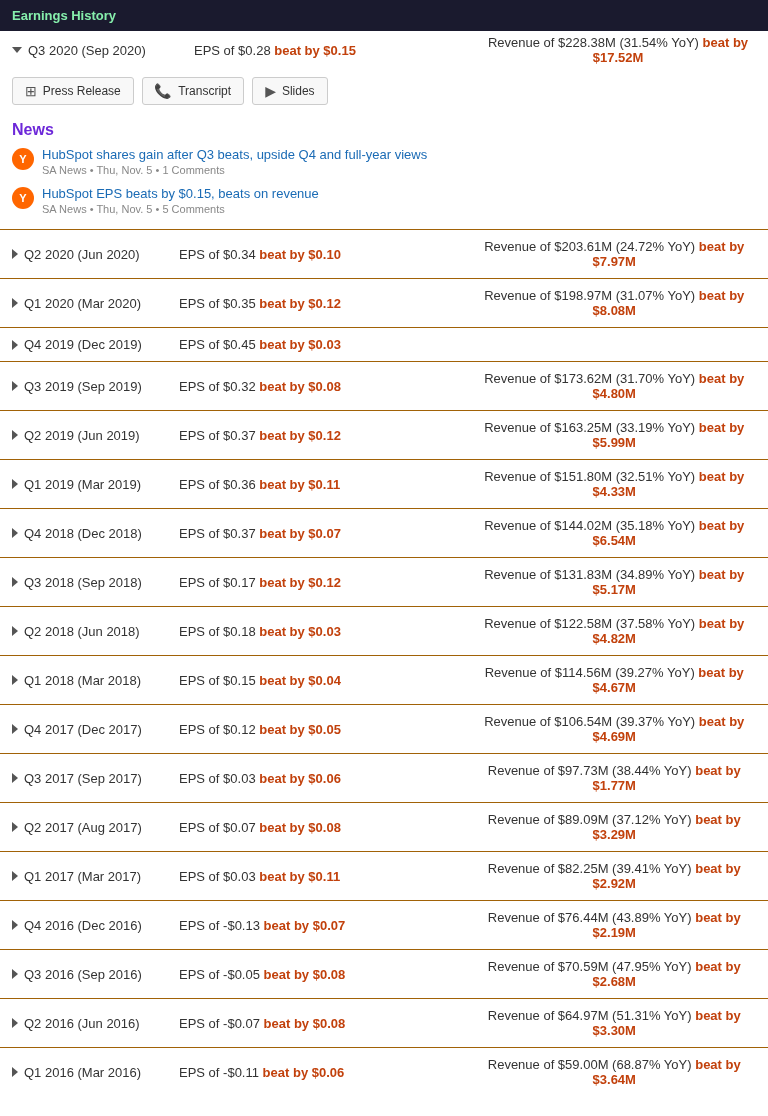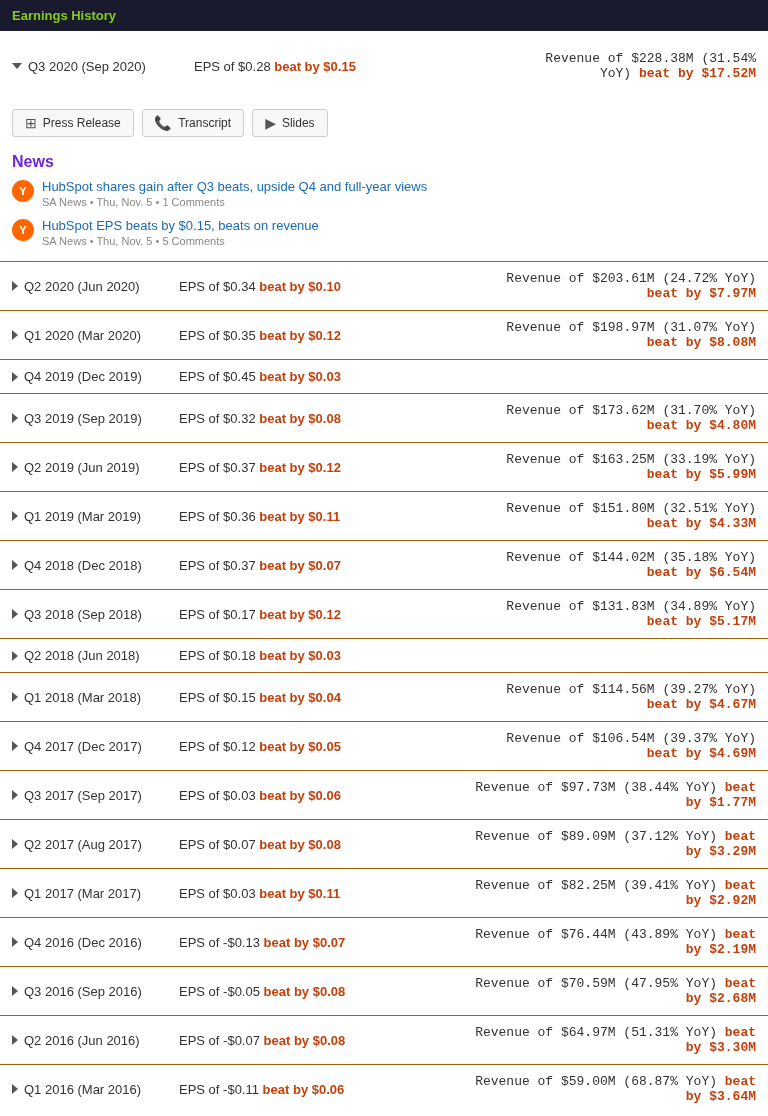--- a/index.html
+++ b/index.html
@@ -1,29 +1,29 @@
 <!DOCTYPE html>
 <html><head>
   <meta charset="utf-8">
   <style>
     * { box-sizing: border-box; margin: 0; padding: 0; }
     body { font-family: Arial, sans-serif; font-size: 13px; color: #333; background: #fff; }
     
     .earnings-header {
       background: #1a1a2e;
-      color: #84cc16;
+      color: #86efac;
       padding: 8px 12px;
       font-size: 13px;
       font-weight: bold;
     }
     
     .q3-2020-header {
       display: flex;
       align-items: center;
-      padding: 20px 12px;
+      padding: 4px 12px;
       background: #fff;
     }
     
     .q3-2020-header .quarter-label {
       font-size: 13px;
       color: #333;
       margin-right: 16px;
       min-width: 150px;
     }
     
@@ -144,23 +144,22 @@
     .eps-text {
       font-size: 13px;
       color: #333;
       flex: 1;
     }
     
     .revenue-text {
       font-size: 13px;
       color: #333;
       flex: 1;
-      text-align: right;
+      text-align: center;
       padding-left: 10px;
-      font-family: Liberation Mono, monospace;
     }
   </style>
 </head>
 <body>
 
 <div class="earnings-header">
   <span>Earnings History</span>
 </div>
 
 <div class="q3-2020-header">
@@ -290,20 +289,23 @@
     <span class="revenue-text">
       Revenue of $131.83M (34.89% YoY) <span class="beat-green">beat by $5.17M</span>
     </span>
   </div>
     <div class="earnings-row">
     <span class="chevron-right"></span>
     <span class="quarter-label">Q2 2018 (Jun 2018)</span>
     <span class="eps-text">
       EPS of $0.18 <span class="beat-green">beat by $0.03</span>
     </span>
+    <span class="revenue-text">
+      Revenue of $122.58M (37.58% YoY) <span class="beat-green">beat by $4.82M</span>
+    </span>
   </div>
     <div class="earnings-row">
     <span class="chevron-right"></span>
     <span class="quarter-label">Q1 2018 (Mar 2018)</span>
     <span class="eps-text">
       EPS of $0.15 <span class="beat-green">beat by $0.04</span>
     </span>
     <span class="revenue-text">
       Revenue of $114.56M (39.27% YoY) <span class="beat-green">beat by $4.67M</span>
     </span>

